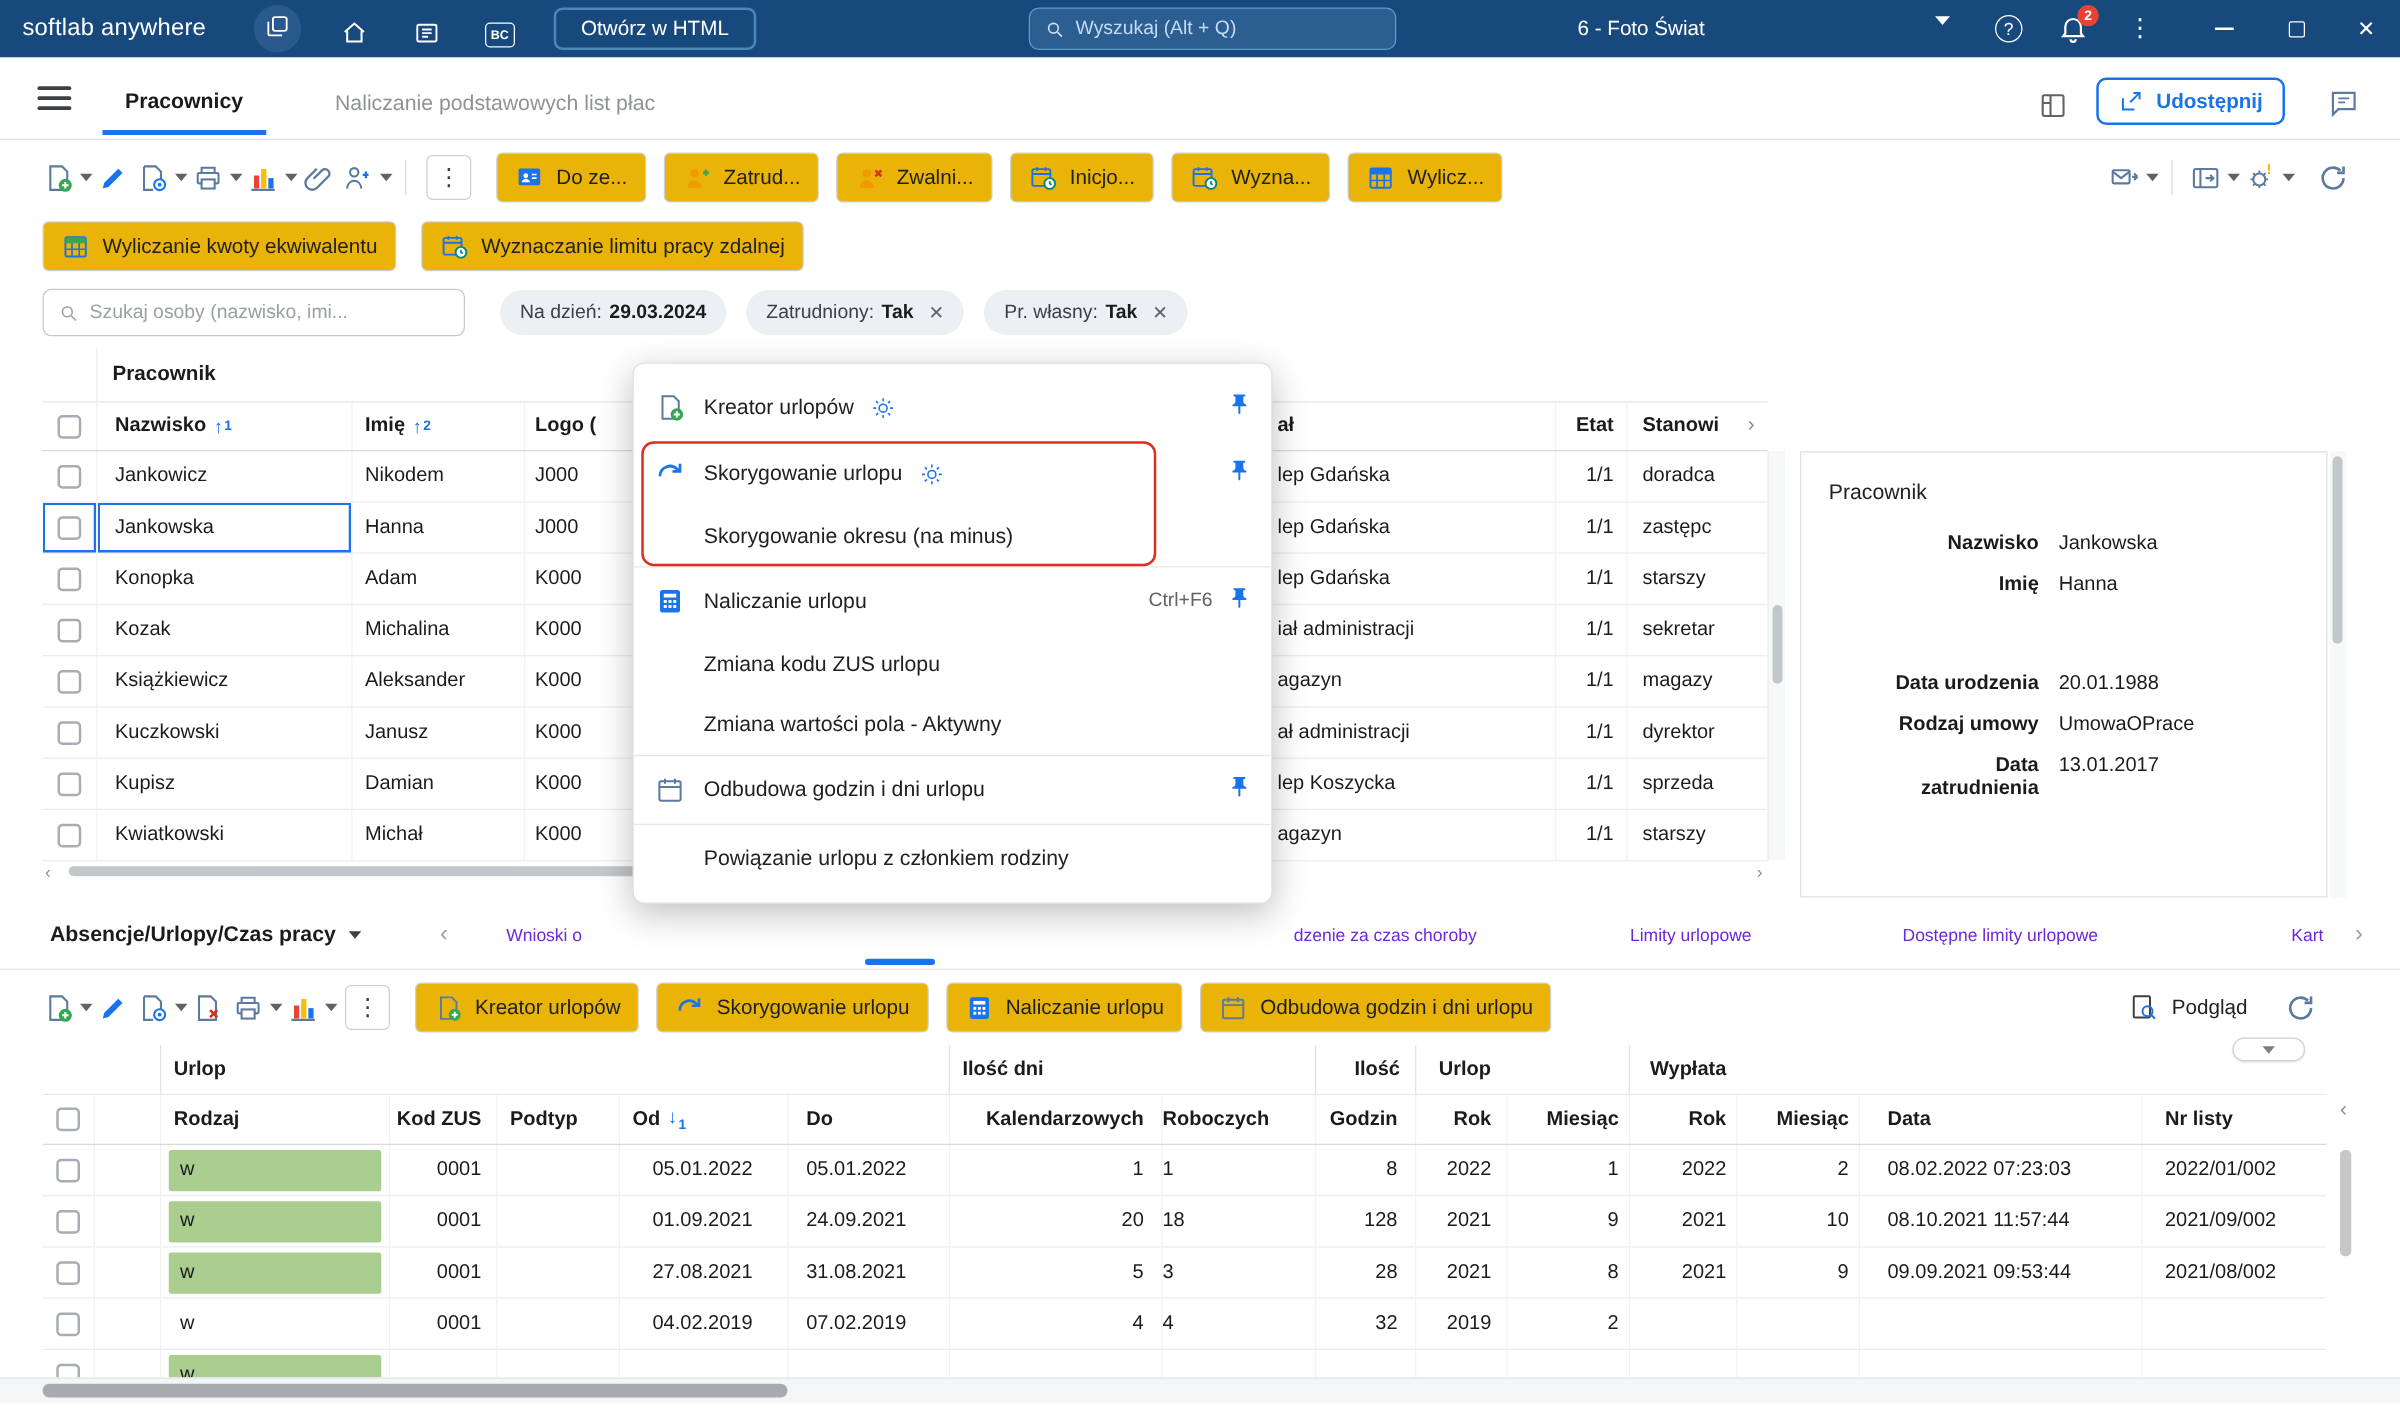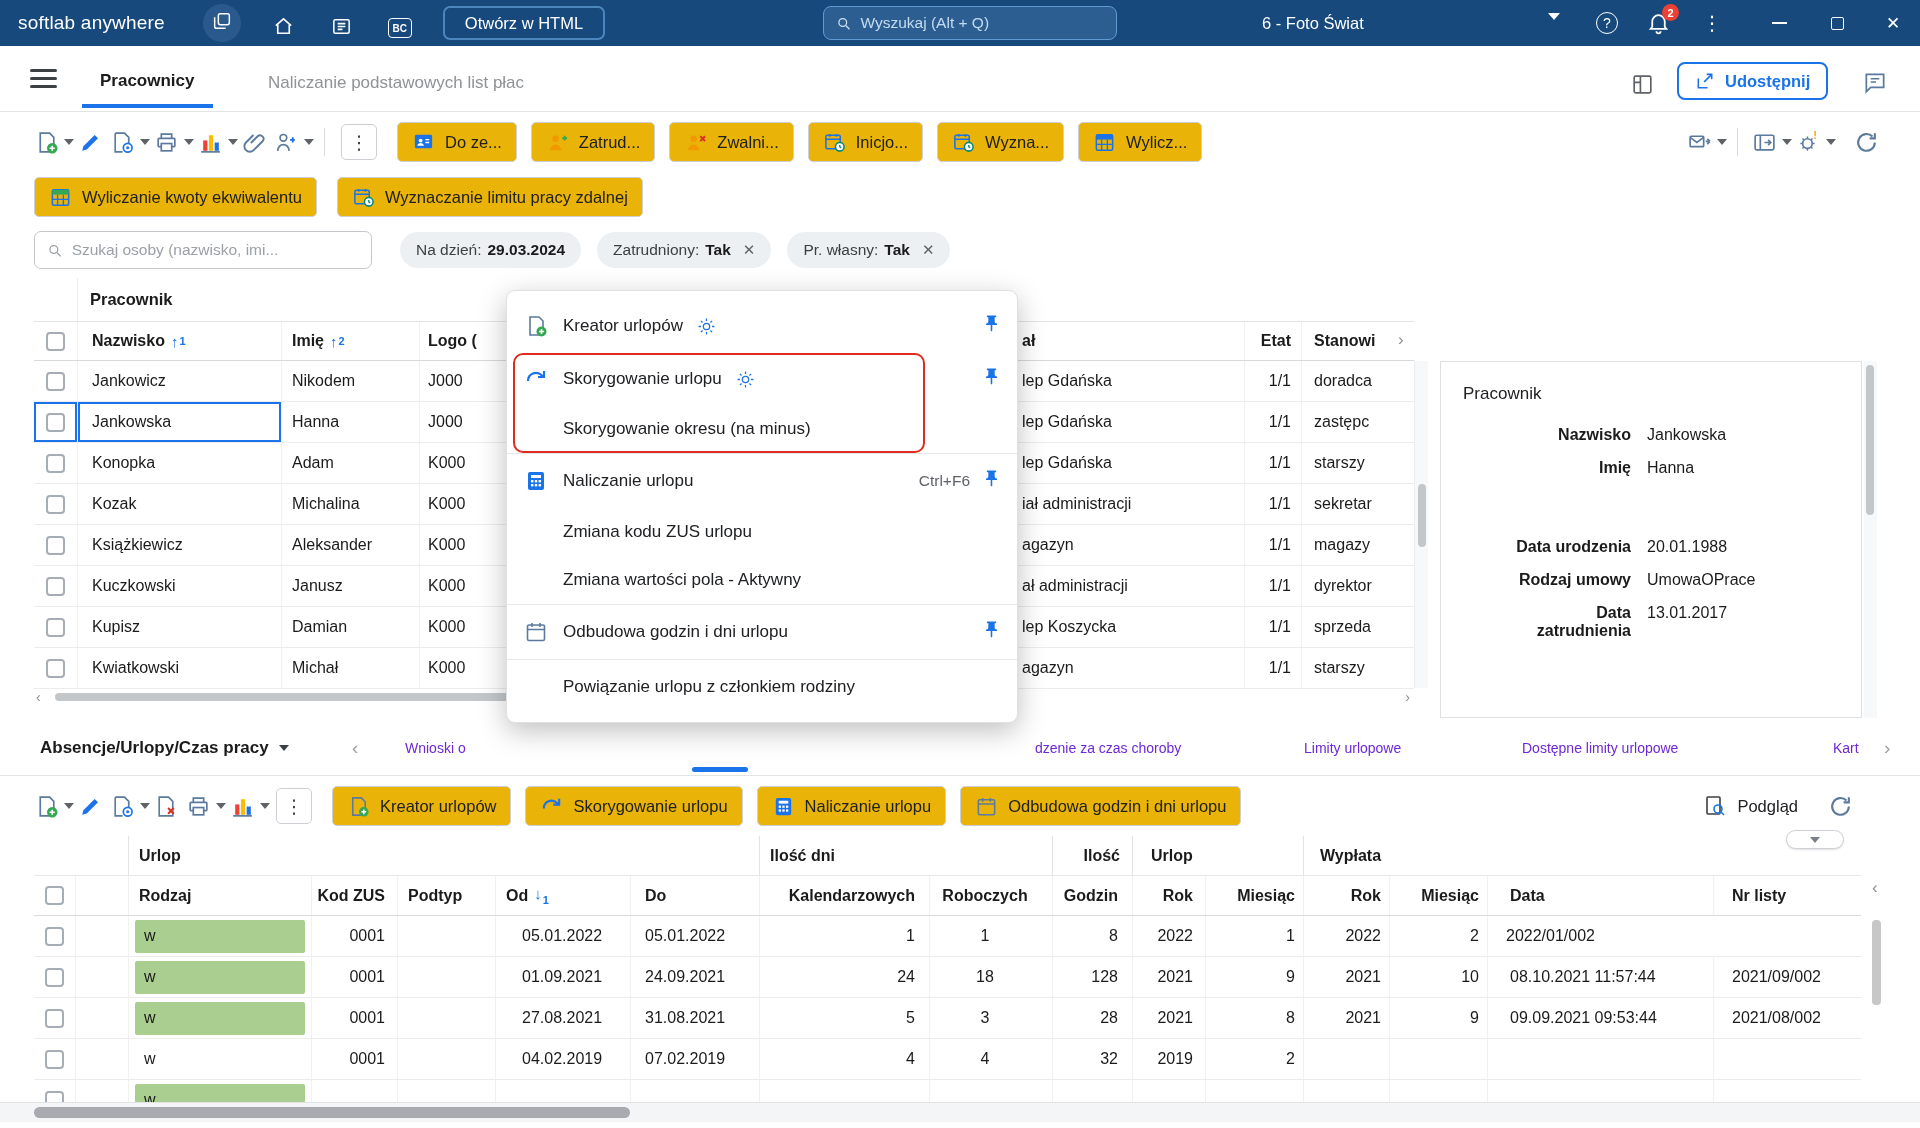--- a/index.html
+++ b/index.html
@@ -131,21 +131,21 @@
   .arow{height:41px;align-items:center;font-size:16px;border-bottom:1px solid #ececec}
   .ac{height:100%;display:flex;align-items:center;border-right:1px solid #f1f1f1;overflow:hidden;white-space:nowrap}
   .b-sel{width:42px;justify-content:center}
   .b-sp{width:53px}
   .b-rodzaj{width:183px}
   .b-kod{width:86px;justify-content:flex-end;padding-right:12px}
   .b-podtyp{width:98px;padding-left:10px}
   .b-od{width:135px;padding-left:26px}
   .b-do{width:129px;padding-left:14px}
   .b-kal{width:170px;justify-content:flex-end;padding-right:14px}
-  .b-rob{width:123px;justify-content:center;padding-right:12px}
+  .b-rob{width:123px;justify-content:flex-start;padding-right:12px}
   .b-godz{width:80px;justify-content:flex-end;padding-right:14px}
   .b-rok{width:73px;justify-content:flex-end;padding-right:12px}
   .b-mies{width:98px;justify-content:flex-end;padding-right:8px}
   .b-rok2{width:86px;justify-content:flex-end;padding-right:8px}
   .b-mies2{width:98px;justify-content:flex-end;padding-right:8px}
   .b-data{width:226px;padding-left:22px}
   .b-nr{width:147px;padding-left:18px;border-right:none}
   .ahead .b-od{padding-left:10px;justify-content:flex-start;padding-right:10px}
   .g-sel{width:95px}
   .g-urlop{width:631px}
@@ -813,35 +813,36 @@
       <div class="ac b-podtyp"></div>
       <div class="ac b-od">05.01.2022</div>
       <div class="ac b-do">05.01.2022</div>
       <div class="ac b-kal">1</div>
       <div class="ac b-rob">1</div>
       <div class="ac b-godz">8</div>
       <div class="ac b-rok">2022</div>
       <div class="ac b-mies">1</div>
       <div class="ac b-rok2">2022</div>
       <div class="ac b-mies2">2</div>
+      <div class="ac b-data">08.02.2022 07:23:03</div>
       <div class="ac b-nr">2022/01/002</div>
     </div>
     <div class="arow">
       <div class="ac b-sel">
           <span class="cb"></span>
         </div>
       <div class="ac b-sp"></div>
       <div class="ac b-rodzaj">
           <span class="leave green">w</span>
         </div>
       <div class="ac b-kod">0001</div>
       <div class="ac b-podtyp"></div>
       <div class="ac b-od">01.09.2021</div>
       <div class="ac b-do">24.09.2021</div>
-      <div class="ac b-kal">24</div>
+      <div class="ac b-kal">20</div>
       <div class="ac b-rob">18</div>
       <div class="ac b-godz">128</div>
       <div class="ac b-rok">2021</div>
       <div class="ac b-mies">9</div>
       <div class="ac b-rok2">2021</div>
       <div class="ac b-mies2">10</div>
       <div class="ac b-data">08.10.2021 11:57:44</div>
       <div class="ac b-nr">2021/09/002</div>
     </div>
     <div class="arow">

